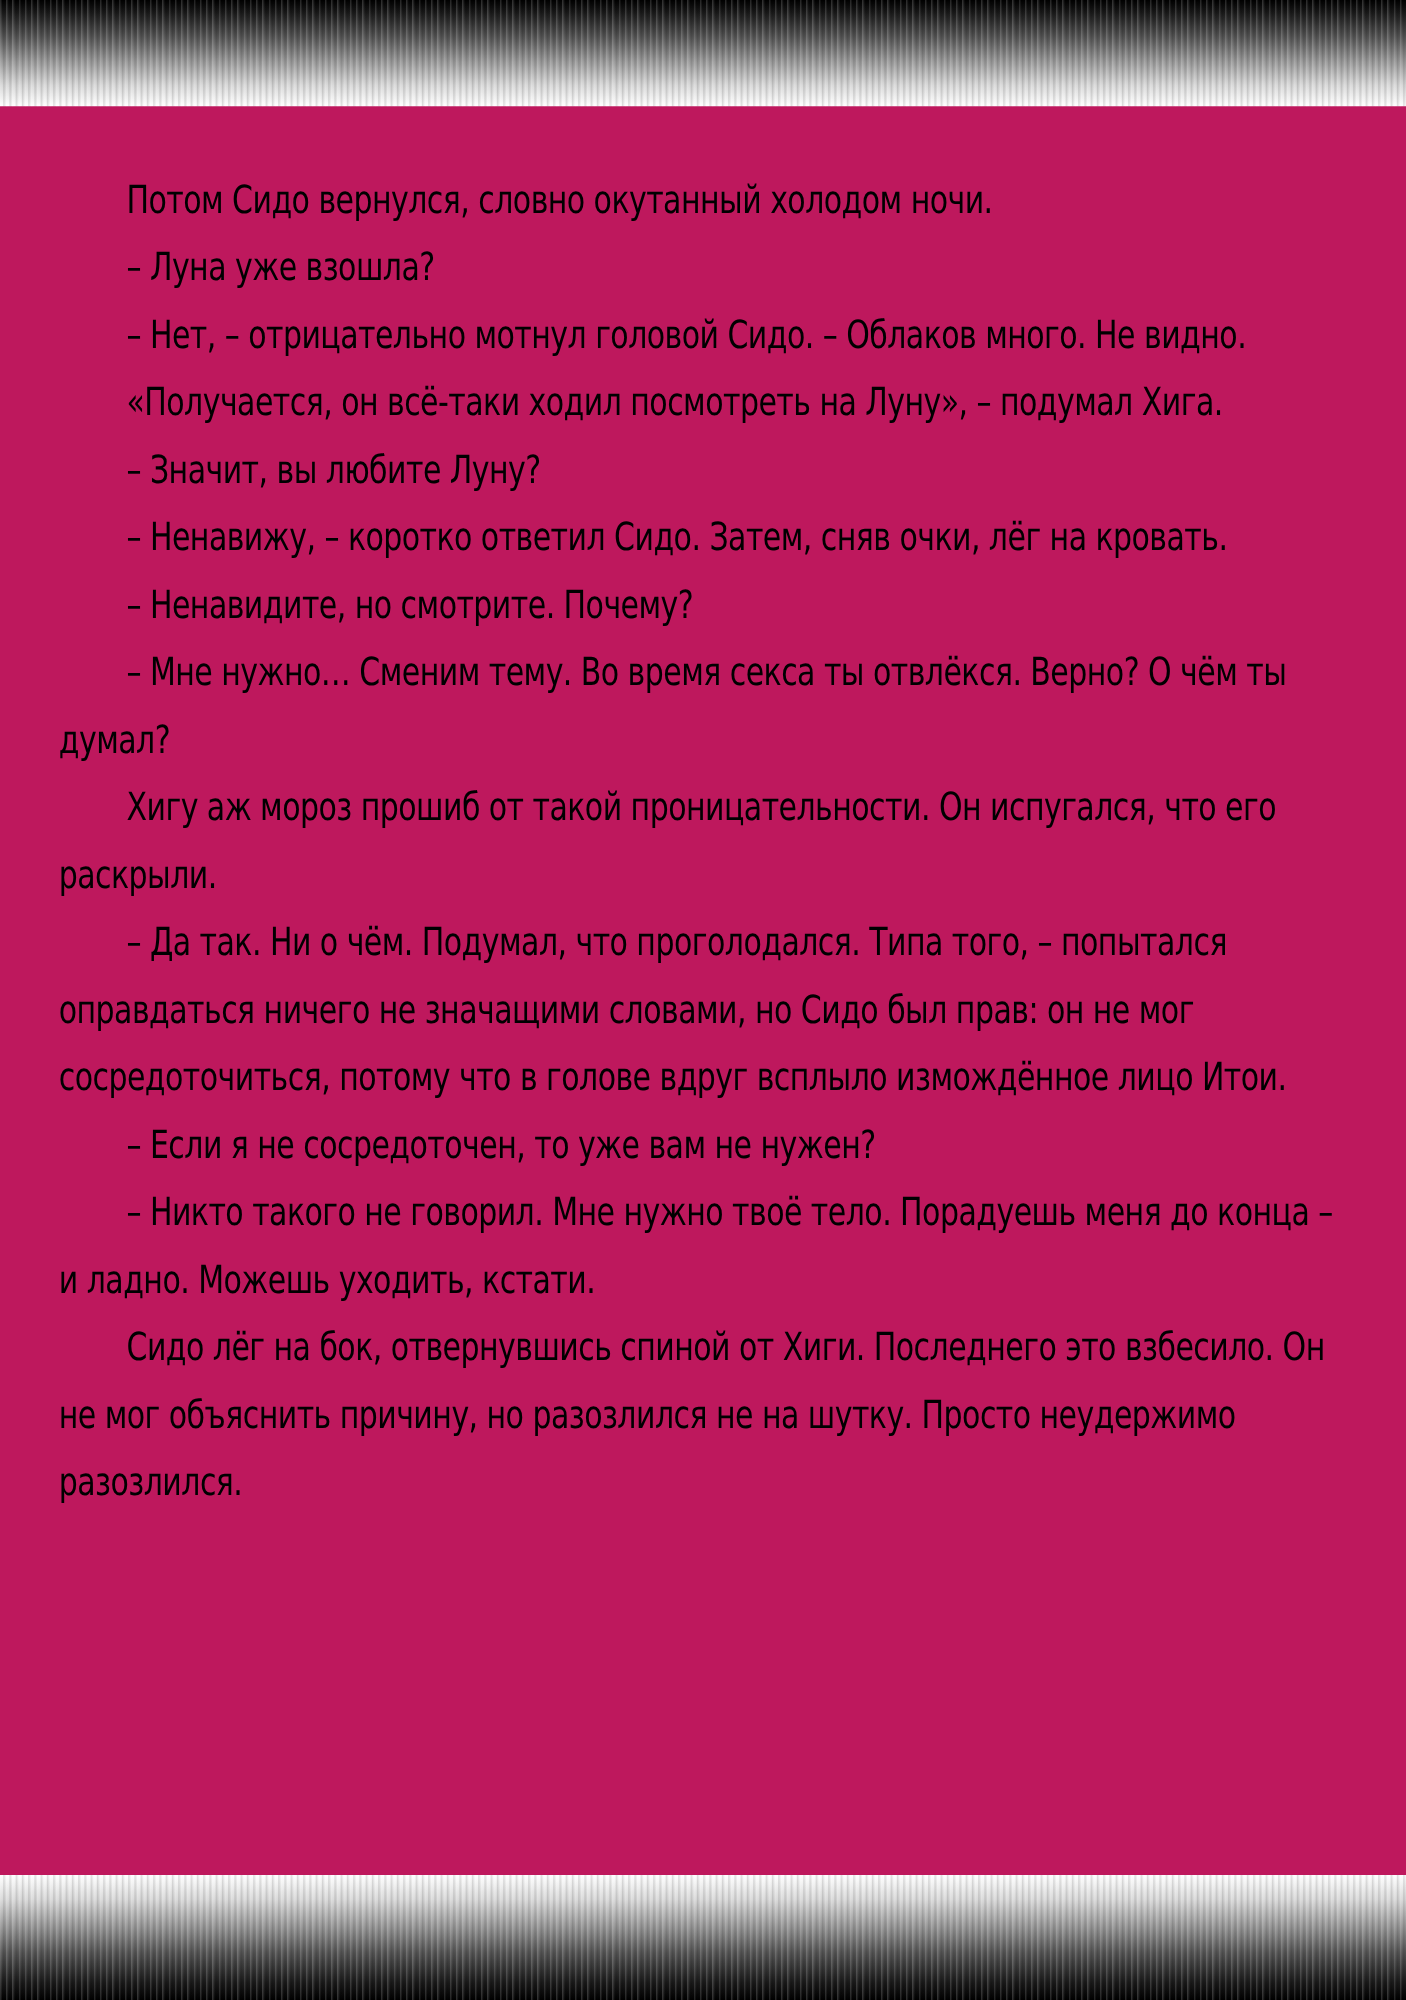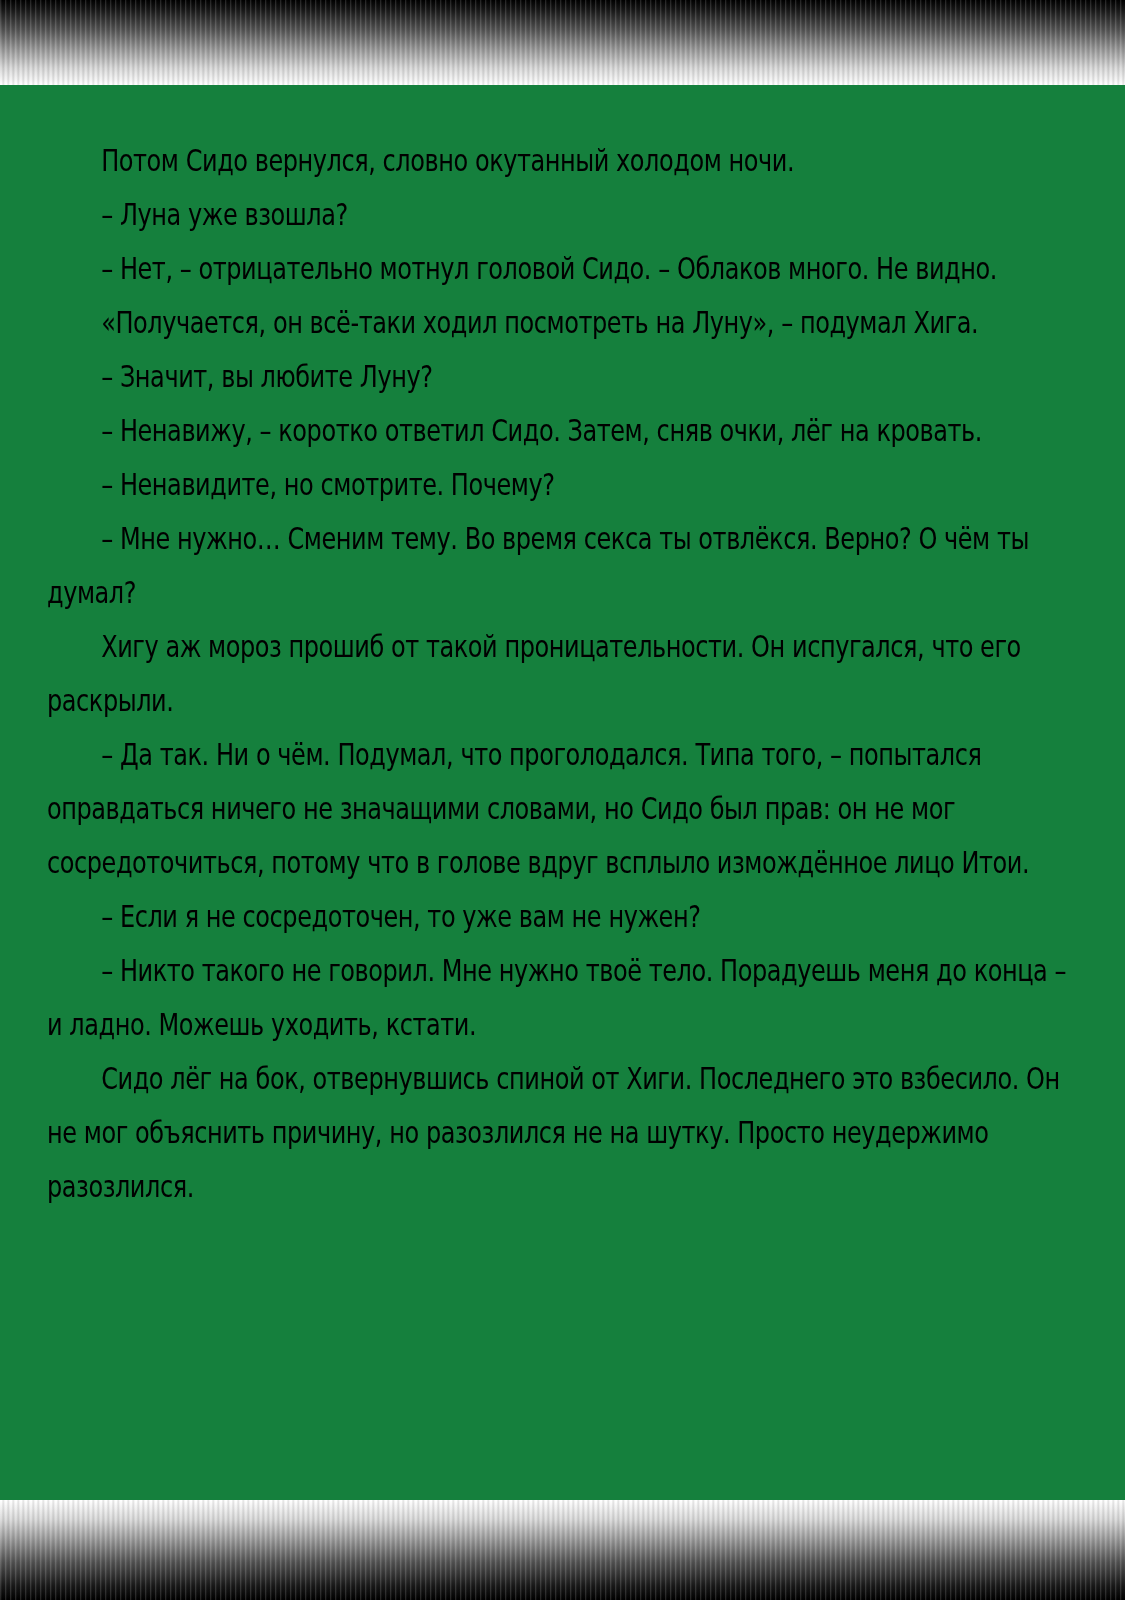--- a/index.html
+++ b/index.html
@@ -11,21 +11,21 @@
       width: 1125px;
       height: 1600px;
       position: relative;
       overflow: hidden;
     }
     .page {
       position: absolute;
       left: 0; top: 0;
       width: 1125px;
       height: 1600px;
-      background: #15803d;
+      background: #be185d;
     }
     .border-top, .border-bottom {
       position: absolute;
       left: 0;
       width: 1125px;
       height: 85px;
     }
     .border-top {
       top: 0;
       background:

